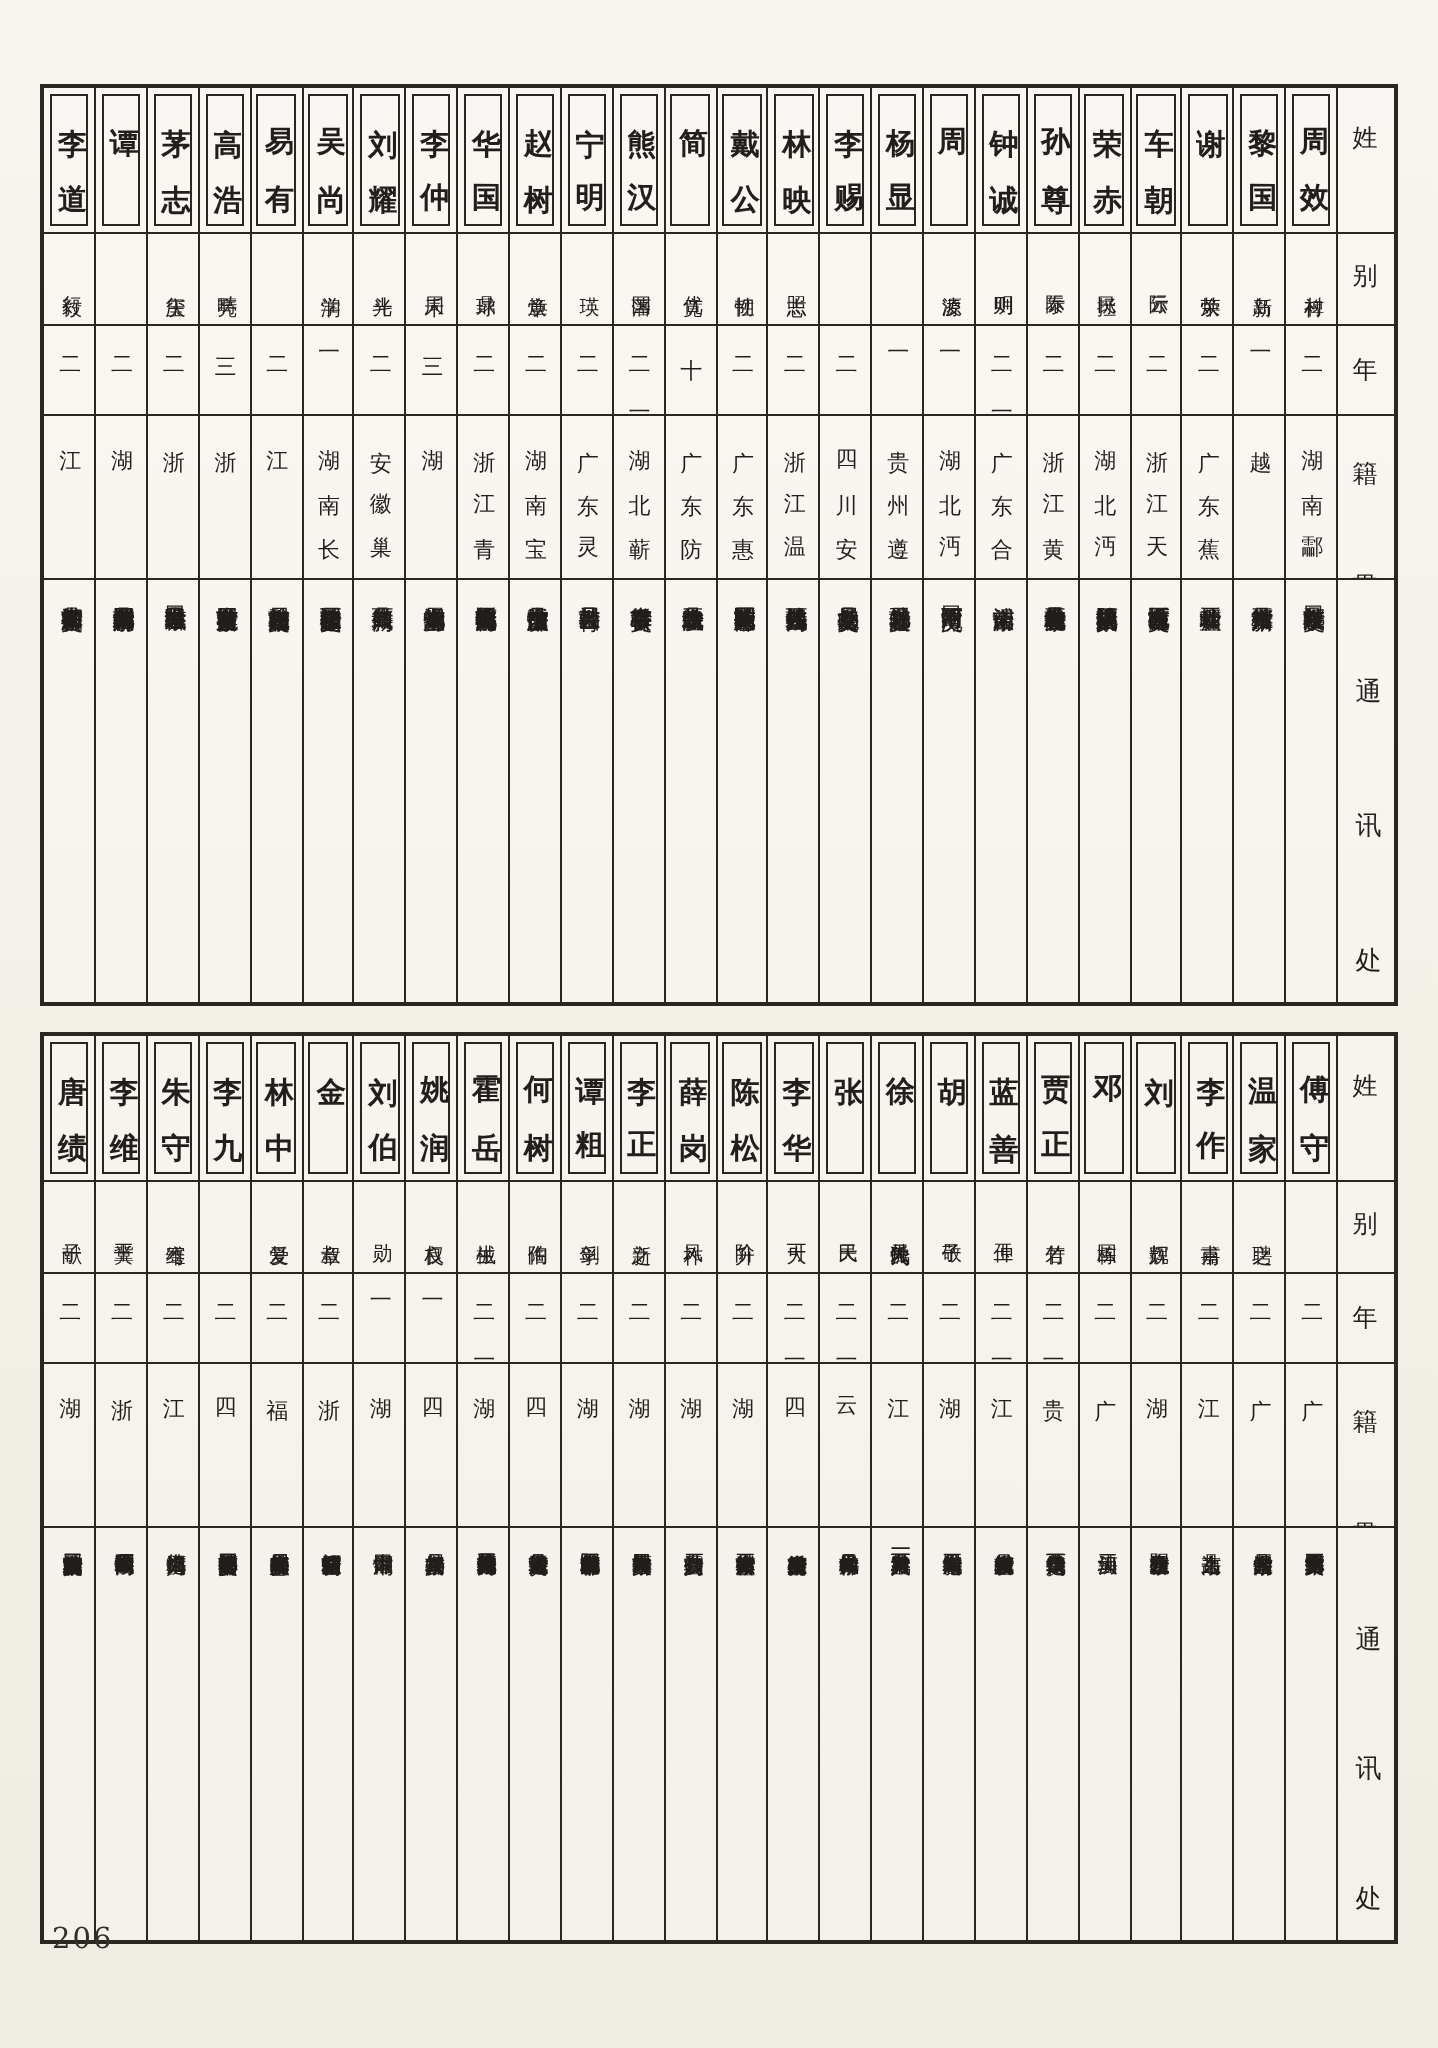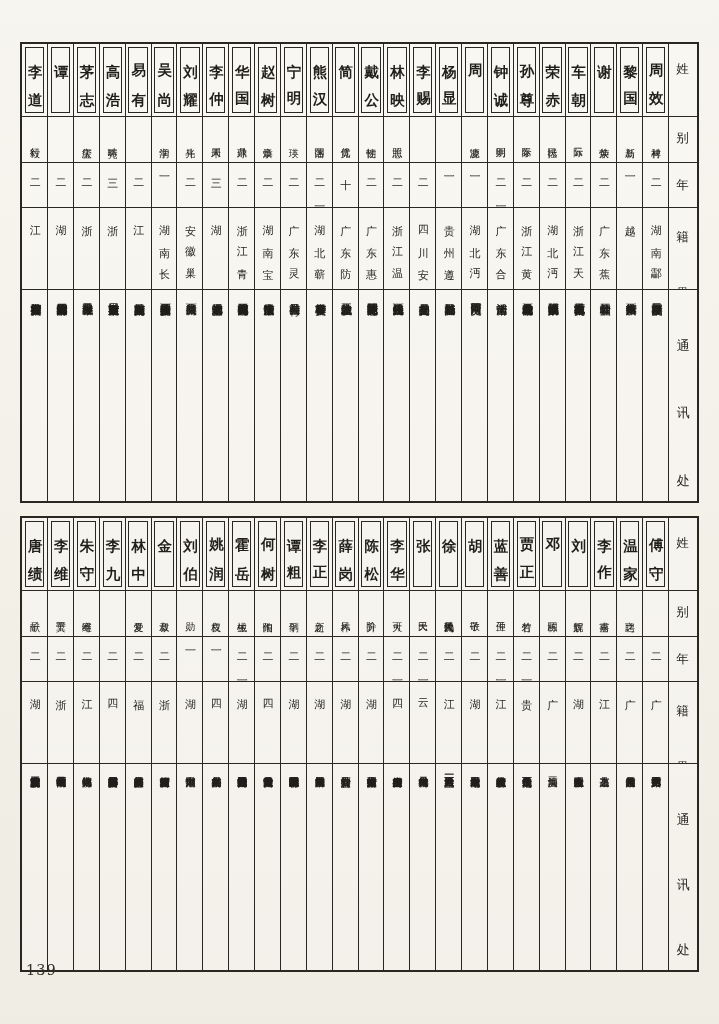--- a/index.html
+++ b/index.html
@@ -1116,14 +1116,14 @@
       <span class="v fill nt">湖南</span>
     </div>
     <div class="cell row-address">
       <span class="v topalign addr">武冈高沙市三才庆转唐家坊福兴荣交上白沙</span>
     </div>
   </div>
 </div>
     </section>
 
   </div>
-  <div class="page-number">139</div>
+  <div class="page-number">206</div>
 </div>
 
 </body></html>

